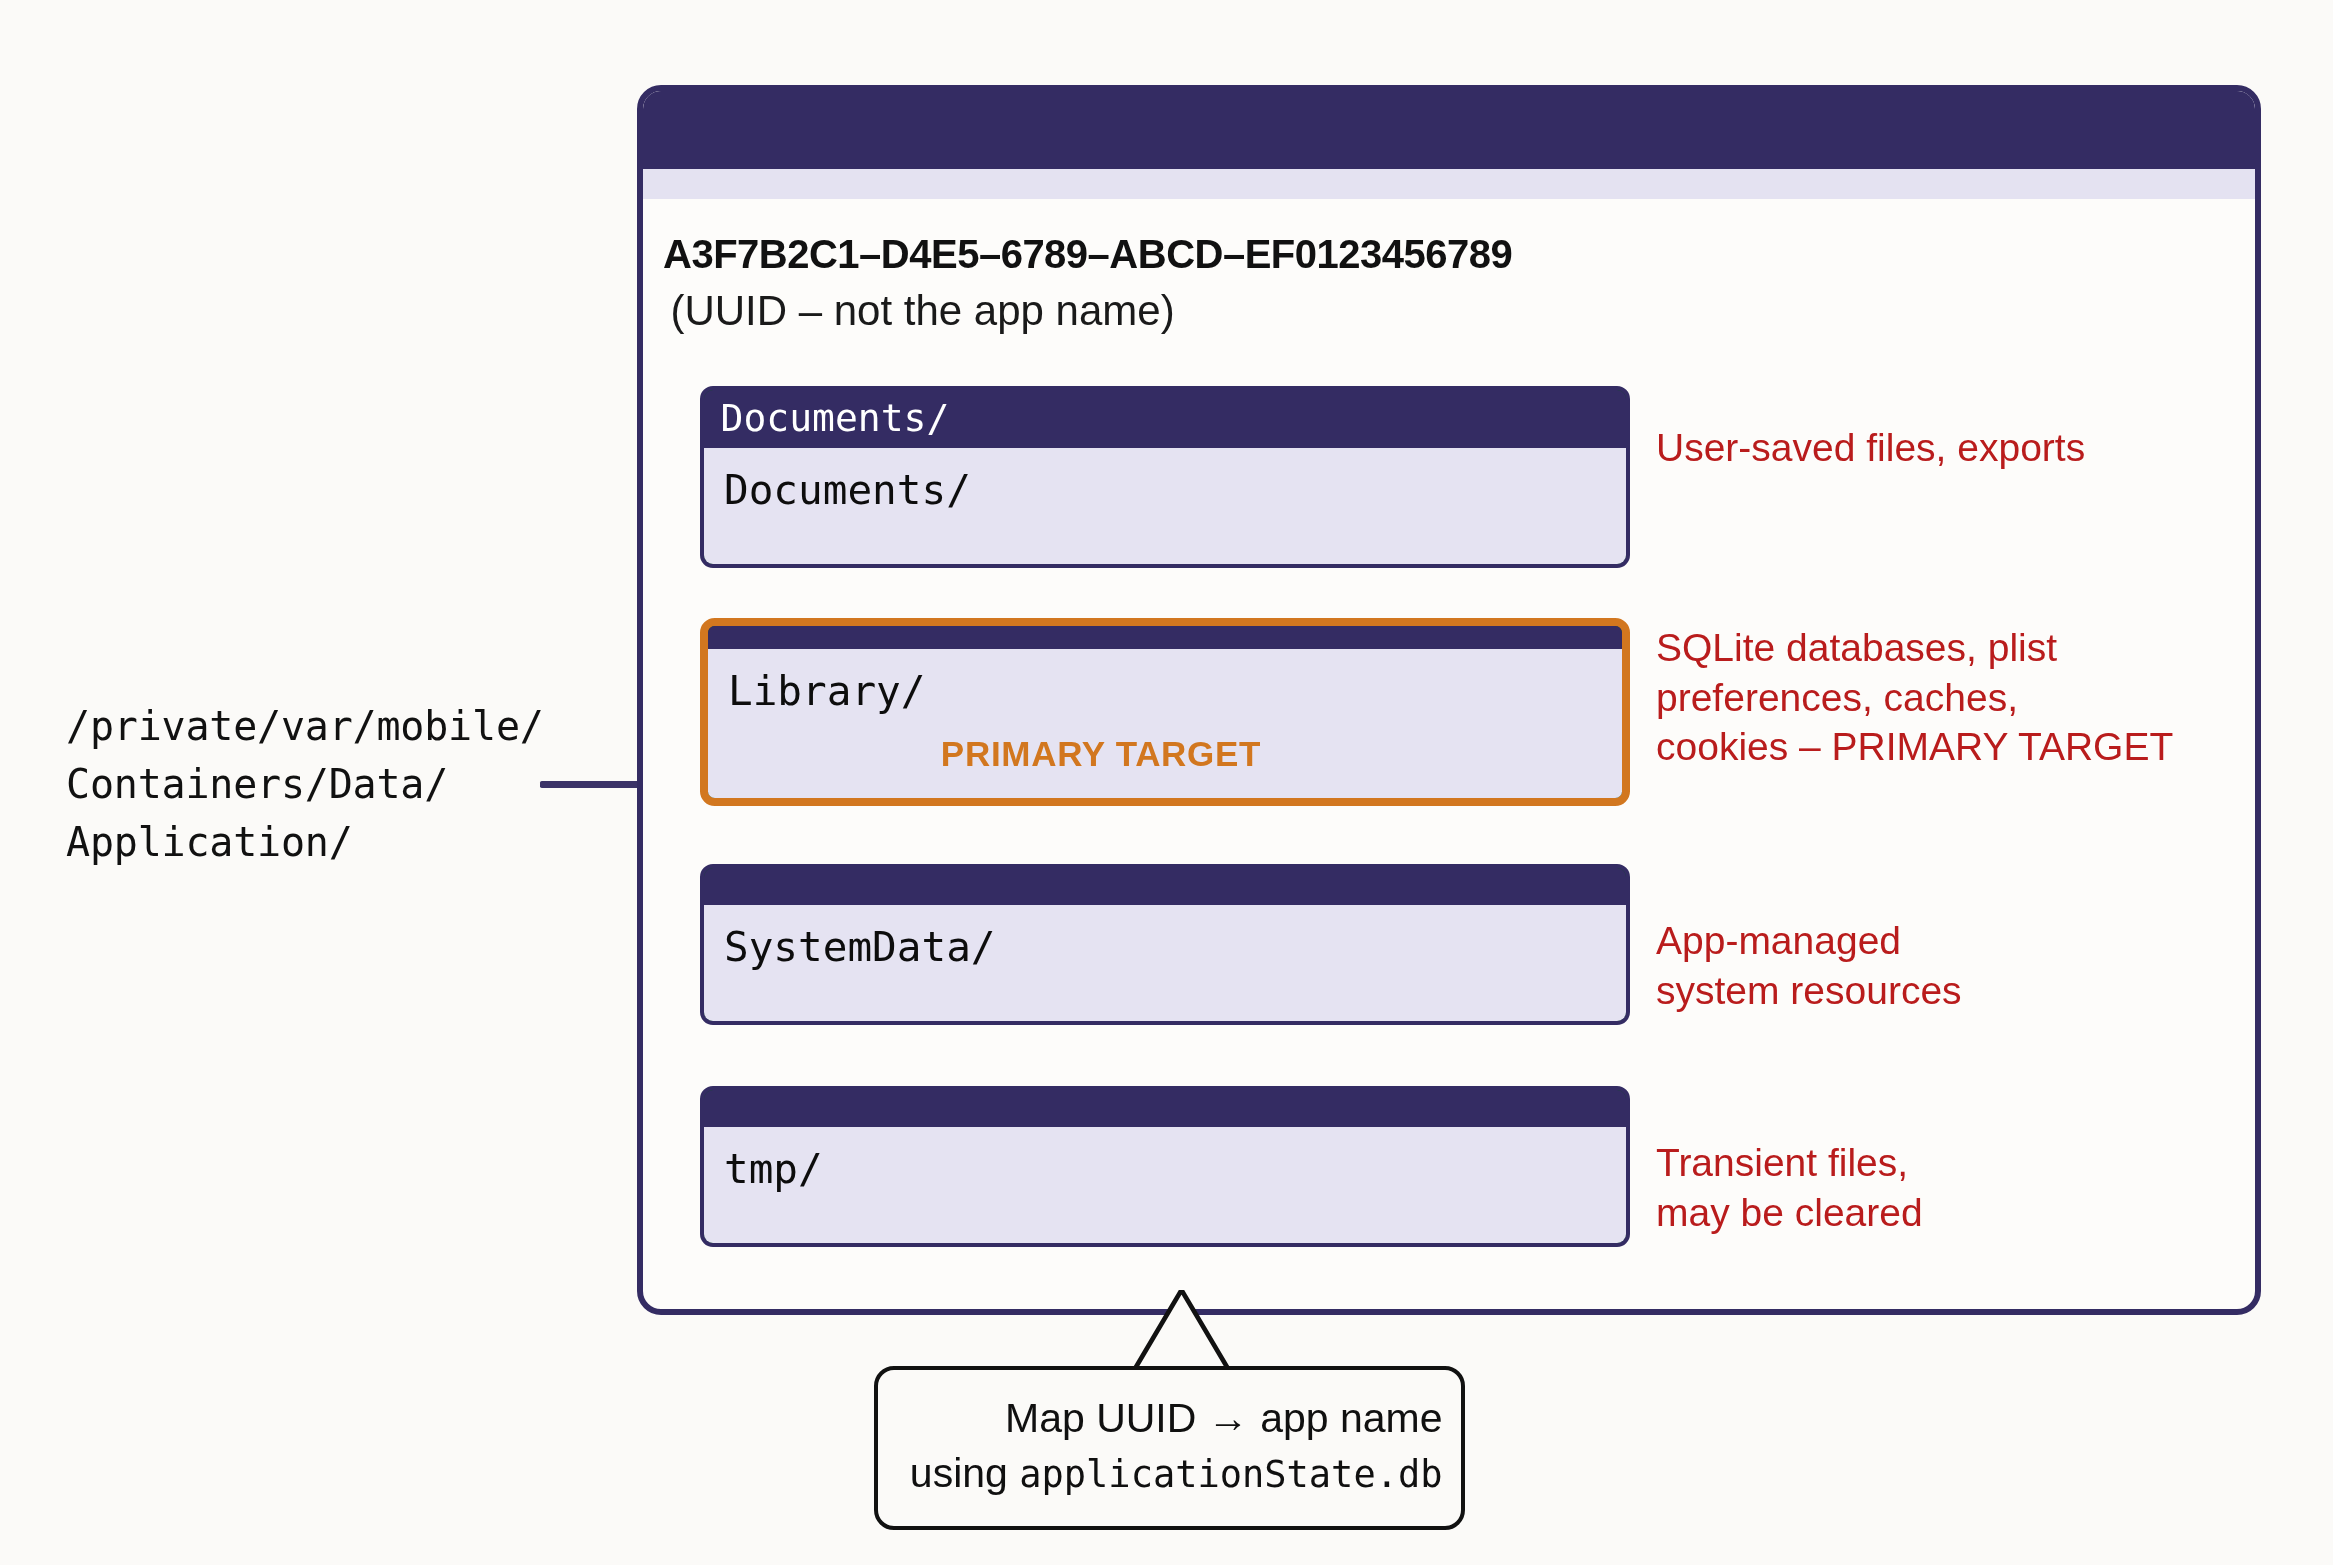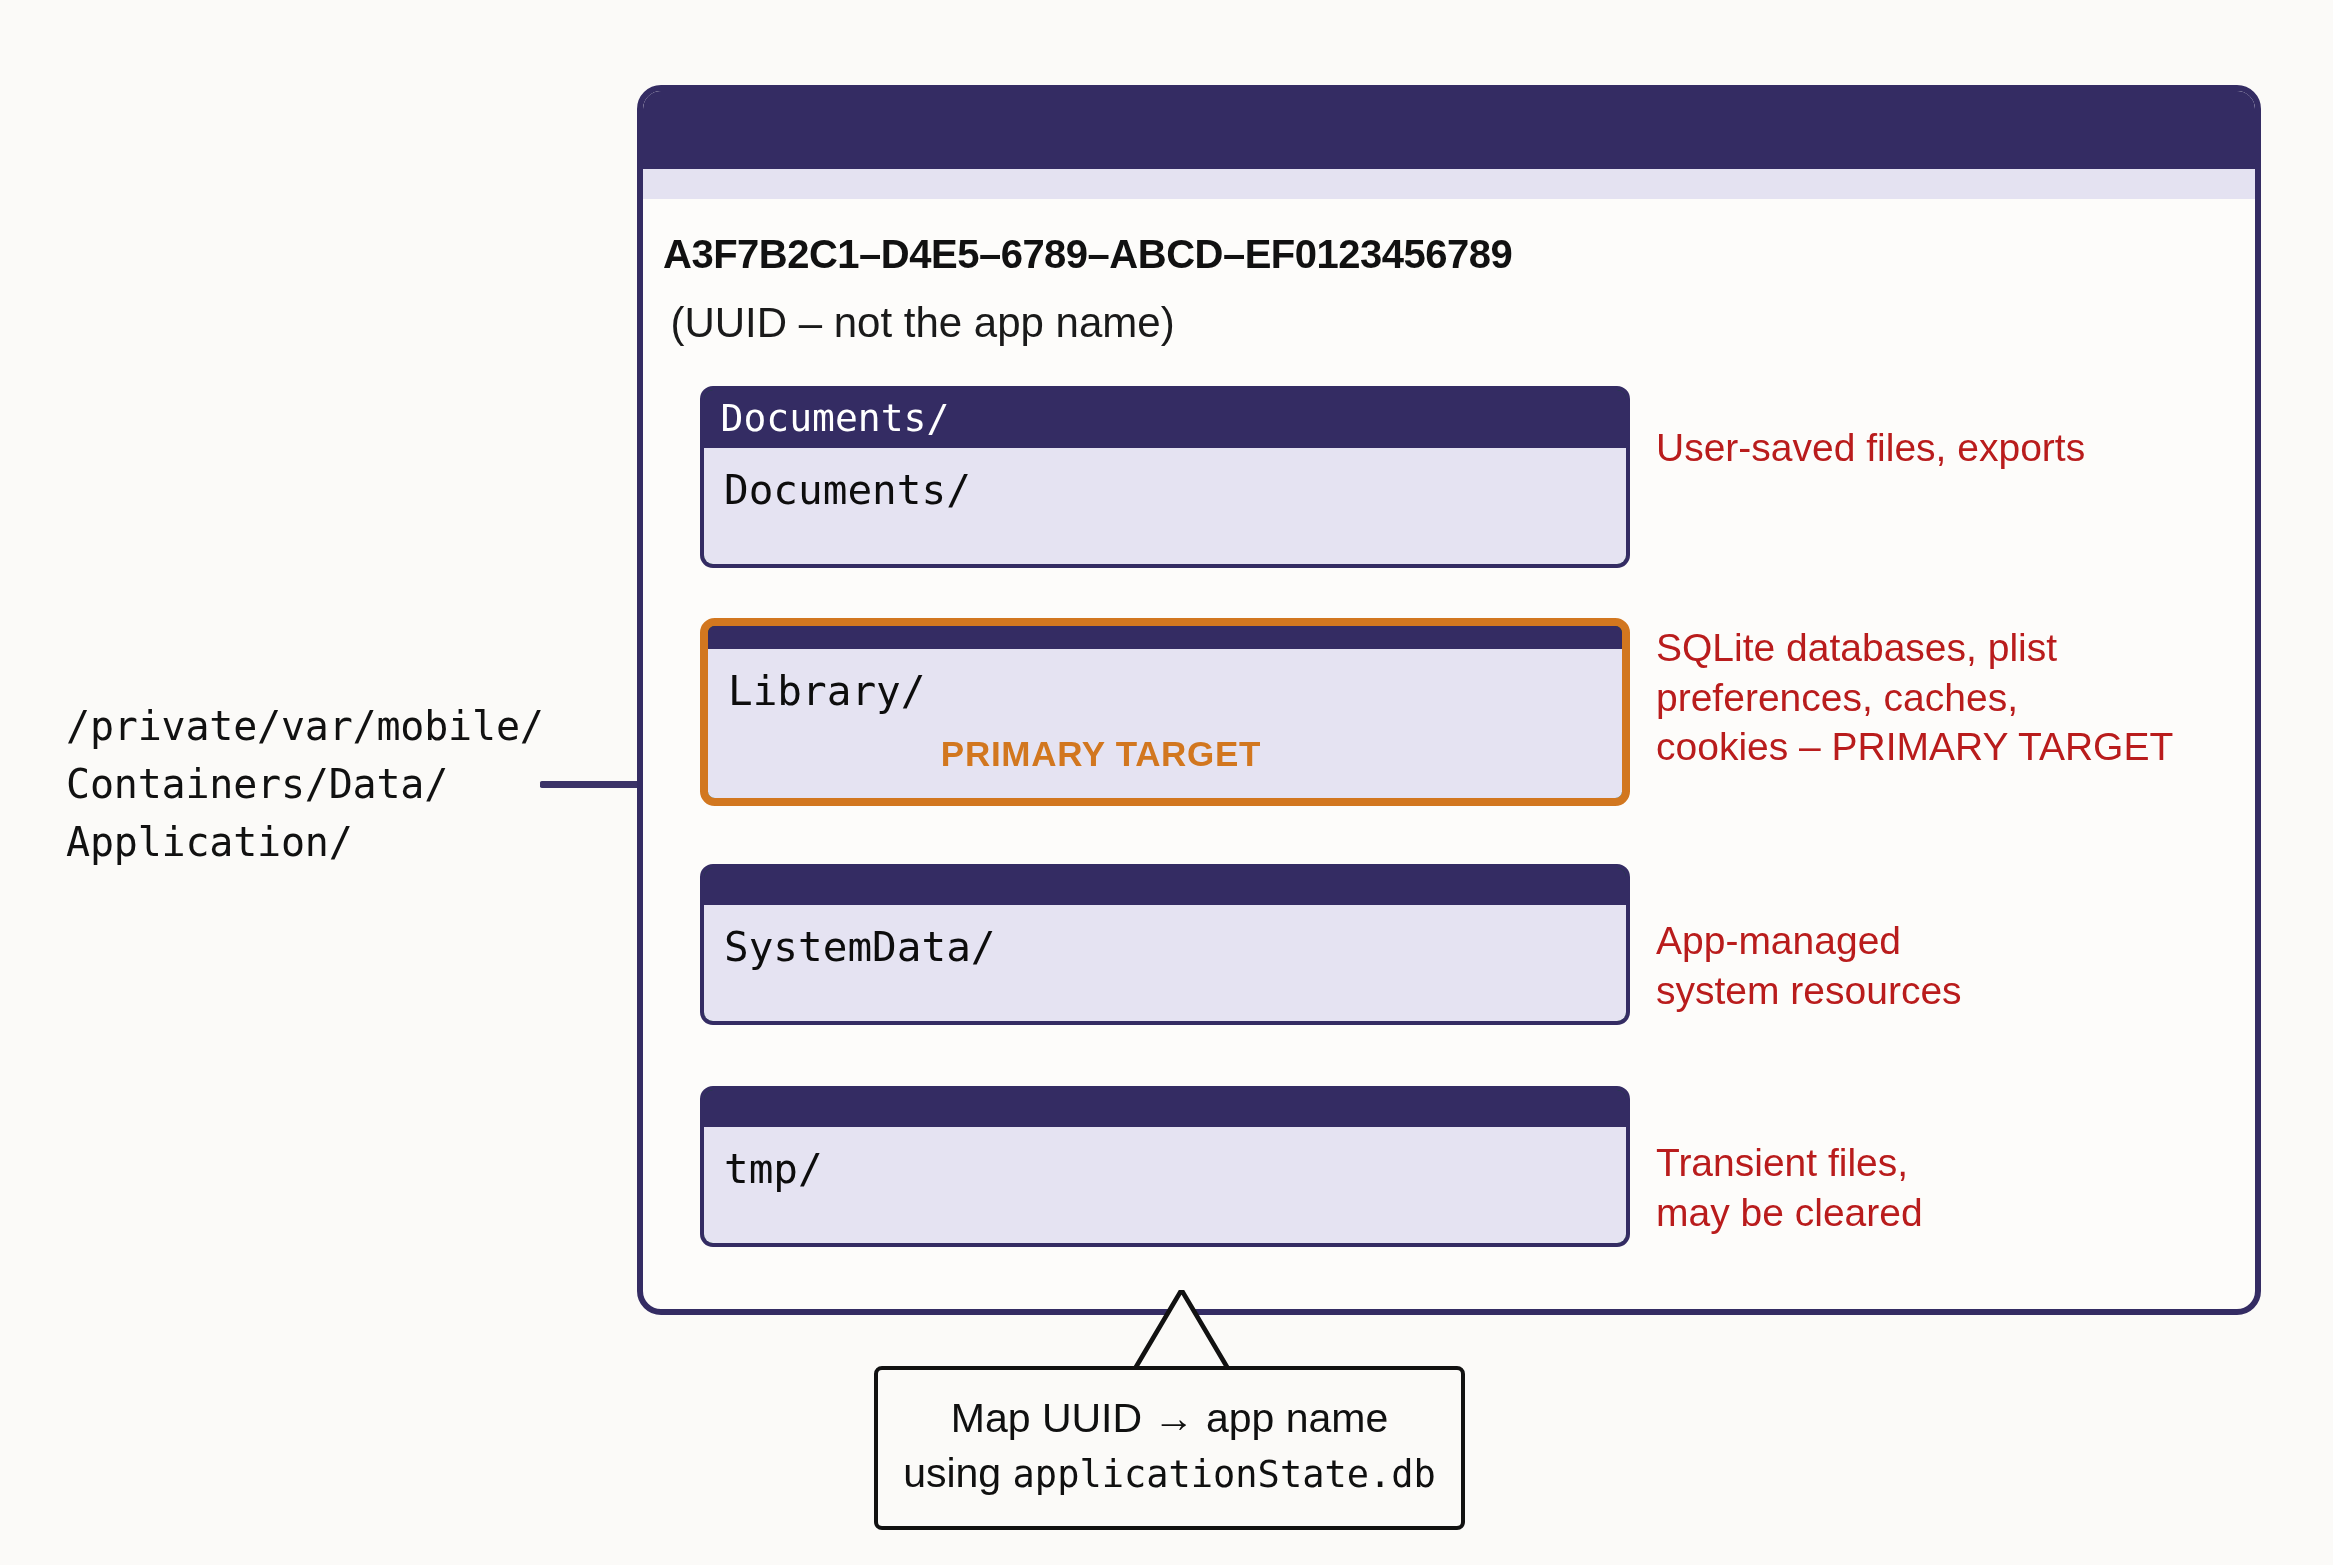--- a/index.html
+++ b/index.html
@@ -71,21 +71,21 @@
   #uuid-title {
     font-size: 40px;
     font-weight: bold;
     color: #111111;
     letter-spacing: -0.5px;
     white-space: nowrap;
   }
   #uuid-subtitle {
     font-size: 42px;
     color: #1a1a1a;
-    margin-top: 22px;
+    margin-top: 10px;
     padding-left: 7.4px;
     white-space: nowrap;
   }
 
   
   .row {
     position: absolute;
     left: 57px;
     width: 1560px;
     display: flex;
@@ -160,24 +160,24 @@
   #row-tmp        .row-desc { padding-top: 52px; }
 
   
   #callout {
     position: absolute;
     left: 874px;
     top: 1366px;
     width: 591px;
     box-sizing: border-box;
     border: 4.6px solid #111111;
-    border-radius: 8px;
+    border-radius: 20px;
     background: #fbfaf8;
     padding: 24px 18.5px 28px 18.5px;
-    text-align: center;
+    text-align: right;
     z-index: 3;
   }
   .callout-line {
     font-size: 41px;
     color: #101010;
     line-height: 1.2;
     white-space: nowrap;
   }
   .callout-line + .callout-line { margin-top: 5.5px; }
   .mono-inline {

